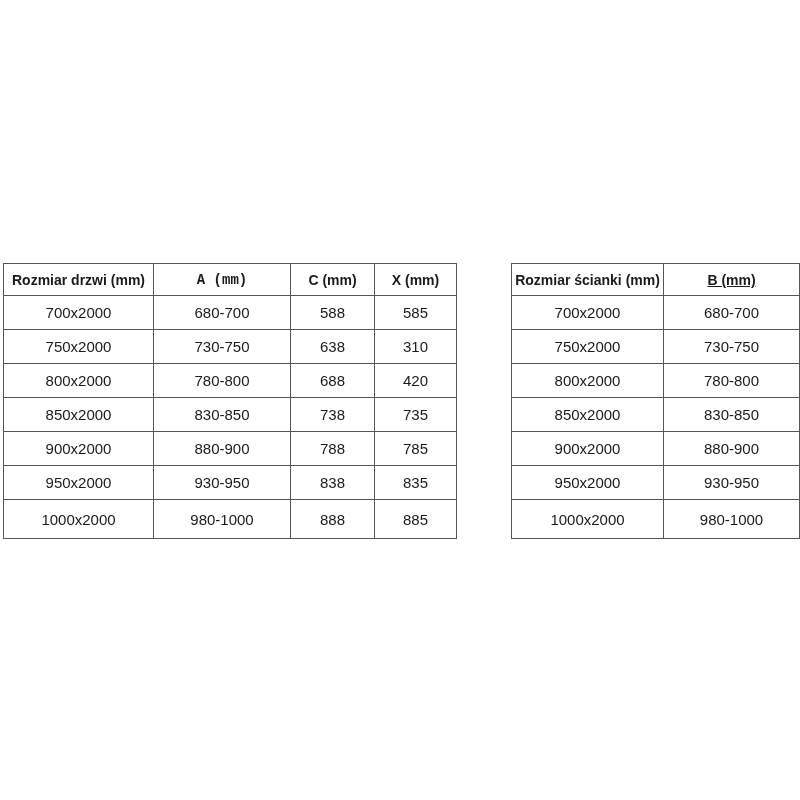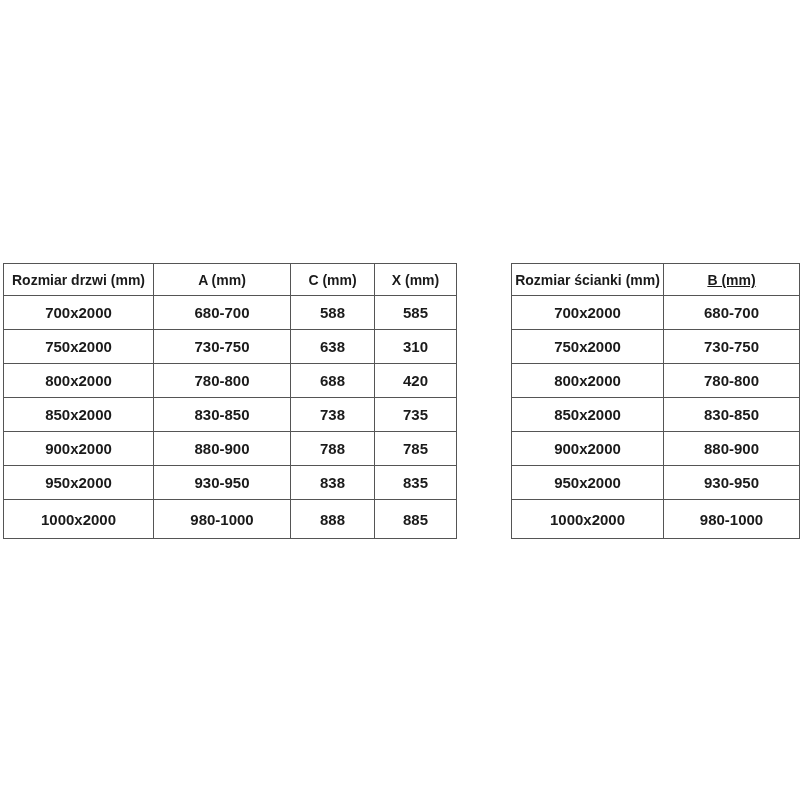--- a/index.html
+++ b/index.html
@@ -37,30 +37,30 @@
     overflow: hidden;
     white-space: nowrap;
   }
   table.spec th {
     font-size: 14px;
     font-weight: bold;
     height: 31px;
   }
   table.spec td {
     font-size: 15px;
-    font-weight: bold;
+    font-weight: normal;
     height: 33px;
   }
   table.spec tbody tr:last-child td {
     height: 38px;
   }
   
   #doors-table { left: 3px; width: 450px; }
   #doors-table th:nth-child(1) { width: 149px; }
-  #doors-table th:nth-child(2) { width: 136px; }
+  #doors-table th:nth-child(2) { width: 136px; font-family: Liberation Mono, monospace; }
   #doors-table th:nth-child(3) { width: 83px; margin-left: 21px; }
   #doors-table th:nth-child(4) { width: 81px; text-align: center; }
   
   #wall-table { left: 511px; width: 287px; border-radius: 19px; }
   #wall-table th:nth-child(1) { width: 151px; }
   #wall-table th:nth-child(2) { width: 135px; text-decoration: underline; }
 </style>
 </head>
 <body>
 

